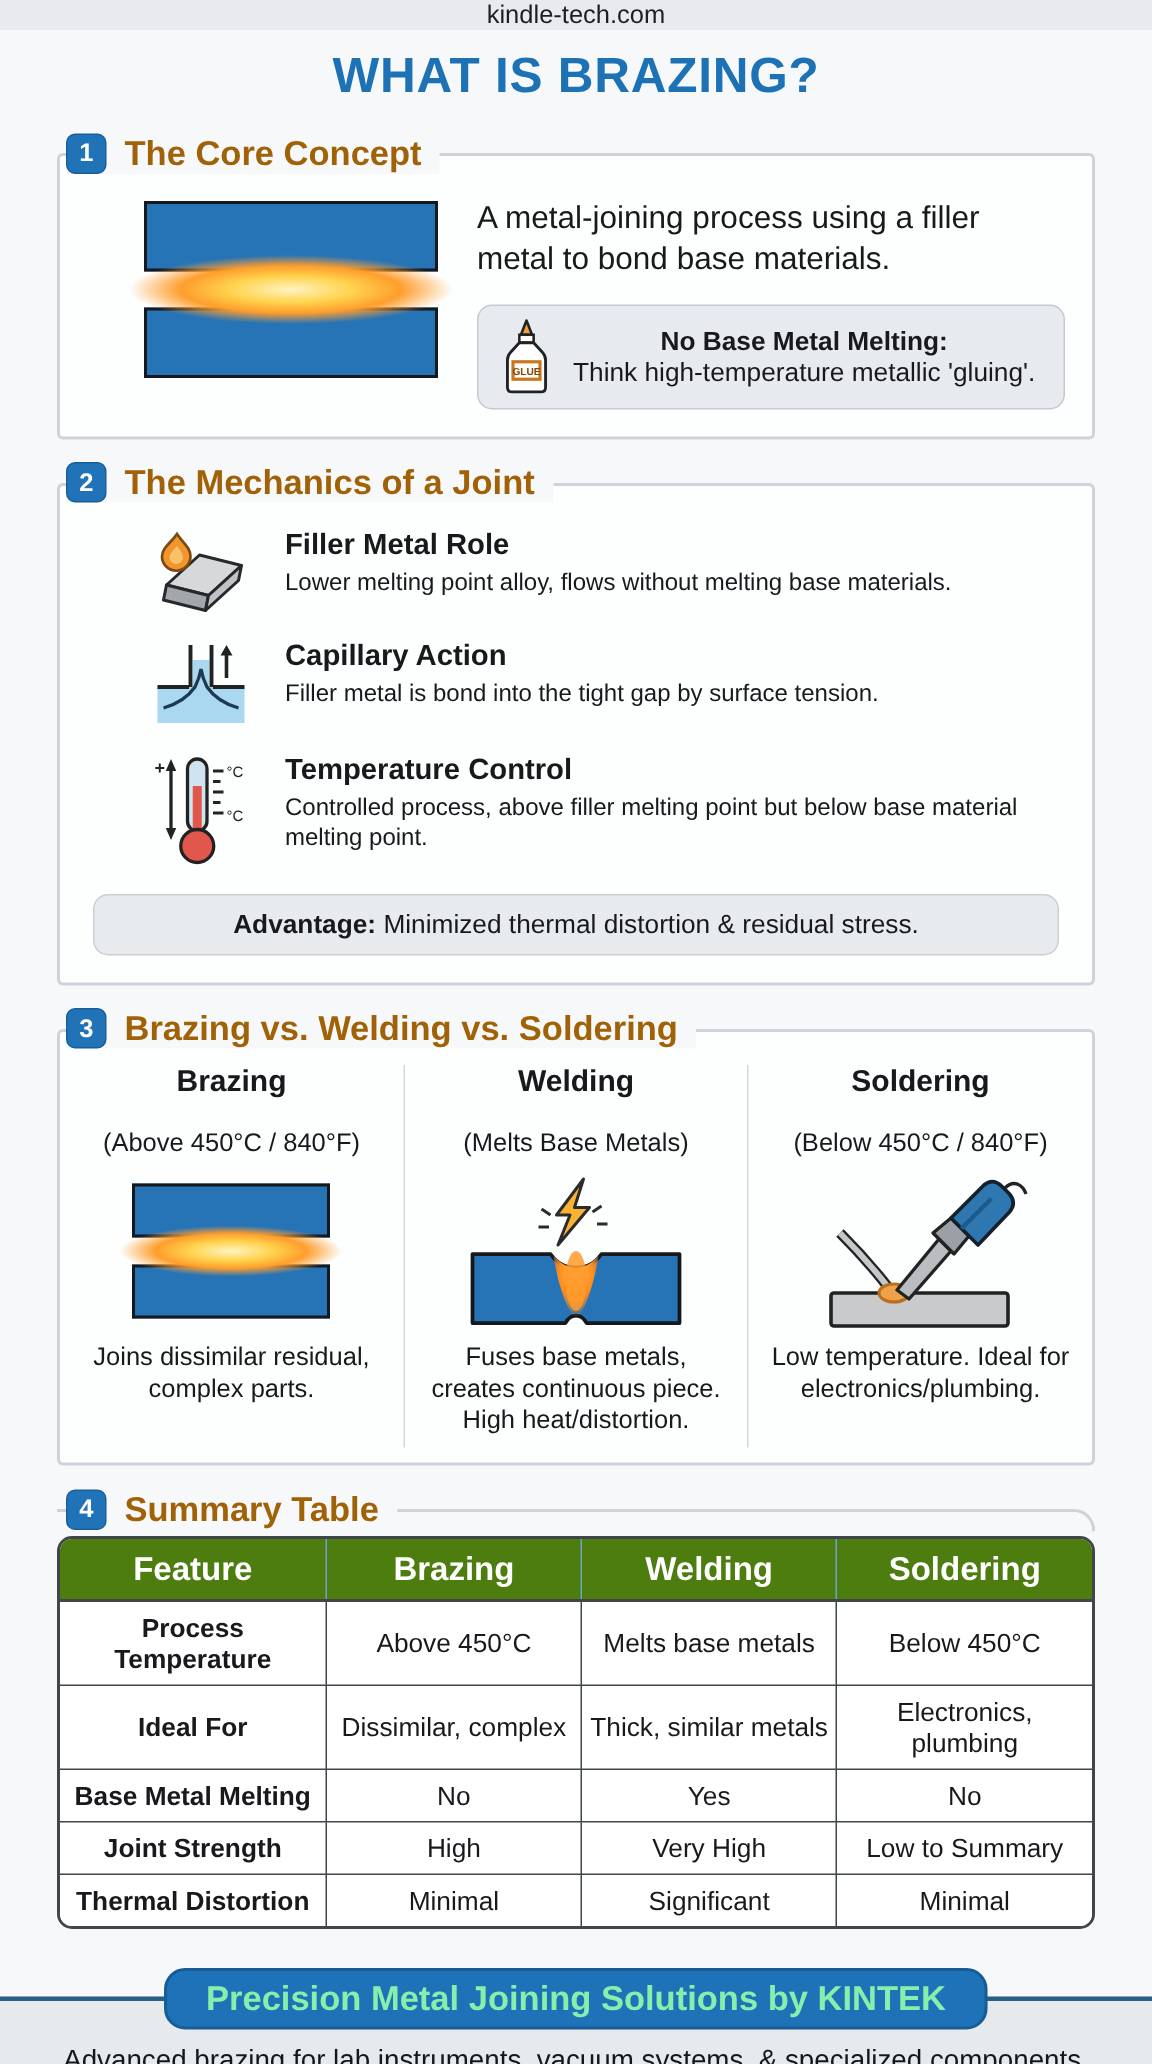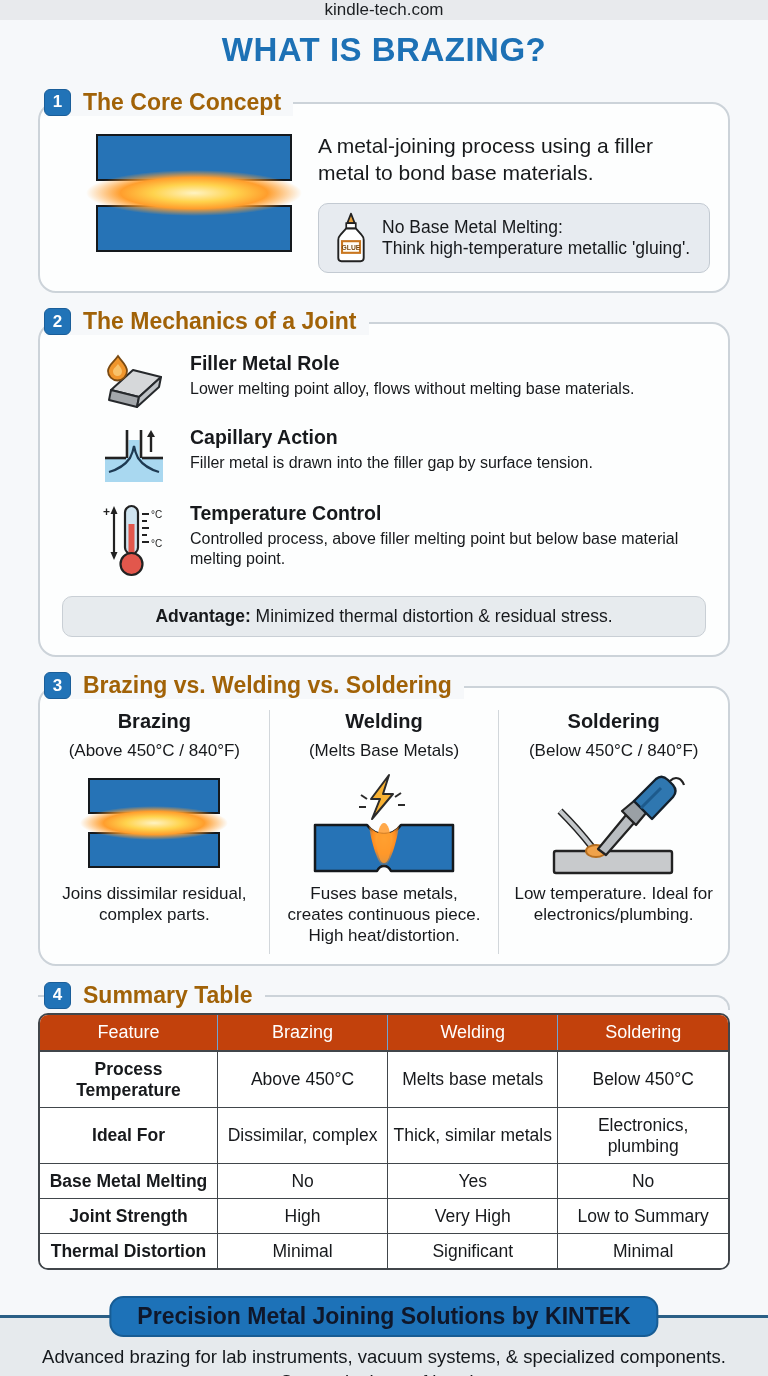--- a/index.html
+++ b/index.html
@@ -22,76 +22,76 @@
   .main-title { text-align:center; color:#1d71b5; font-size:33px; font-weight:800;
                 letter-spacing:.5px; margin:11px 0 4px; }
   
   .section { margin-top:14px; }
   .sec-head { display:flex; align-items:center; margin-left:44px; position:relative; z-index:2; height:30px; }
   .head-label { display:flex; align-items:center; gap:12px; background:#f6f8fa; padding-right:12px; }
   .badge { width:27px; height:27px; background:#2173b7; border:1.5px solid #1a5e99; border-radius:6px;
            color:#fff; font-weight:bold; font-size:17px; display:flex; align-items:center;
            justify-content:center; flex:0 0 auto; }
   .sec-title { font-size:23px; font-weight:bold; color:#a16207; white-space:nowrap; }
-  .card { margin:-15px 38px 0; border:2px solid #ccd3d9; border-radius:18px;
+  .card { margin:-15px 38px 0; border:2px solid #ccd3d9; border-radius:4px;
           background:#fdfefe; position:relative; z-index:1; }
   .flat-line { margin:-15px 38px 0; height:15px; border:2px solid #ccd3d9;
                border-left:none; border-bottom:none; border-top-right-radius:14px; }
   
   .cc-row { display:flex; gap:26px; padding:26px 18px 18px 22px; }
   .braze-illus { position:relative; width:196px; height:118px; margin:4px 0 0 34px; flex:0 0 auto; }
   .braze-illus .blk { position:absolute; left:0; width:100%; height:47px;
                       background:#2673b6; border:2px solid #15191d; }
   .braze-illus .blk.top { top:0; } .braze-illus .blk.bot { bottom:0; }
   .braze-illus .glow { position:absolute; left:-10px; right:-10px; top:36px; height:46px; z-index:2;
      border-radius:50%;
      background:radial-gradient(closest-side, #fff3c2 0%, #ffd34d 38%, #ff9e2d 68%, rgba(255,158,45,0) 100%); }
   .cc-right { flex:1; }
   .cc-desc { font-size:21px; line-height:1.3; color:#17191b; padding-top:2px; }
   .callout { margin-top:16px; display:flex; gap:13px; align-items:center; background:#e7ebf0;
              border:1.5px solid #c3cad2; border-radius:10px; padding:8px 12px 8px 14px; }
-  .callout .t1 { font-weight:normal; font-size:17.5px; }
+  .callout .t1 { font-weight:bold; font-size:17.5px;text-align:center; }
   .callout .t2 { font-size:17.5px; }
   
   .mech { padding:22px 20px 16px 20px; }
   .mech-item { display:flex; gap:18px; padding:6px 4px 10px 36px; }
   .mech-icon { width:76px; flex:0 0 auto; display:flex; justify-content:center; align-items:flex-start; }
   .mech-title { font-size:19.5px; font-weight:bold; }
   .mech-text { font-size:16px; line-height:1.25; margin-top:4px; }
   .advantage { margin:8px 2px 2px; background:#e7ebee; border:1.5px solid #c9cfd5; border-radius:10px;
                text-align:center; padding:9px 24px; font-size:17.5px; }
   .advantage b { font-weight:bold; }
   
   .cols { display:flex; padding:22px 0 10px; }
   .col { flex:1; text-align:center; padding:0 12px 8px; }
   .col + .col { border-left:1.5px solid #d2d7db; }
   .col-name { font-size:20px; font-weight:bold; }
-  .col-sub { font-size:17px; margin-top:8px; }
+  .col-sub { font-size:17px; margin-top:19px; }
   .col-illus { height:108px; display:flex; align-items:center; justify-content:center; margin:8px 0 6px; }
   .col-cap { font-size:17px; line-height:1.25; }
   .braze-illus.small { width:132px; height:90px; margin:0; }
   .braze-illus.small .blk { height:36px; }
   .braze-illus.small .glow { top:28px; height:34px; left:-8px; right:-8px; }
   
   .tbl-wrap { margin:3px 38px 0; border:2px solid #41464b; border-radius:10px; overflow:hidden; background:#fff; }
   table { width:100%; border-collapse:collapse; }
-  th { background:#c2410c; color:#fff; font-size:18px; font-weight:normal; padding:7px 4px;
+  th { background:#4d7c0f; color:#fff; font-size:22px; font-weight:bold; padding:7px 4px;
        border-right:1.5px solid #6fa3d4; border-bottom:2px solid #41464b; }
   th:last-child { border-right:none; }
   td { font-size:17.5px; text-align:center; padding:6.5px 4px;
        border-right:1.5px solid #41464b; border-bottom:1.5px solid #41464b; background:#fff; }
   td:last-child { border-right:none; }
   tr:last-child td { border-bottom:none; }
   td.feat { font-weight:bold; }
   col.c-feat { width:25.8%; } col.c-other { width:24.73%; }
   
   .footer-area { flex:1; position:relative; margin-top:45px; border-top:3px solid #2a5f86;
                  background:#e6eaed; text-align:center; padding-top:27px; }
   .banner { position:absolute; top:-22px; left:50%; transform:translateX(-50%);
-            background:#1d72b8; border:2px solid #175c94; border-radius:14px; color:#0f172a;
+            background:#1d72b8; border:2px solid #175c94; border-radius:14px; color:#86efac;
             font-size:23px; font-weight:bold; padding:5px 26px; white-space:nowrap; }
   .footer-text { font-size:18.5px; line-height:1.35; color:#14181c; padding:0 14px; }
   svg text { font-family:"Liberation Sans", sans-serif; }
 </style>
 </head>
 <body>
 
 <div class="topwave">
 
   <div class="logo-box">
@@ -174,21 +174,21 @@
             <line x1="41" y1="32" x2="62" y2="32" stroke="#222" stroke-width="2.6"></line>
             <line x1="26" y1="4" x2="26" y2="32" stroke="#222" stroke-width="2.6"></line>
             <line x1="40" y1="4" x2="40" y2="32" stroke="#222" stroke-width="2.6"></line>
             <path d="M8,46 Q22,42 29,32 Q32,26 33,20 Q34,26 37,32 Q44,42 58,46" fill="none" stroke="#1e3a52" stroke-width="2.2"></path>
             <line x1="50" y1="26" x2="50" y2="8" stroke="#222" stroke-width="2.4"></line>
             <path d="M50,4 L46,11 L54,11 Z" fill="#222"></path>
           </svg>
         </div>
         <div>
           <div class="mech-title">Capillary Action</div>
-          <div class="mech-text">Filler metal is drawn into the filler gap by surface tension.</div>
+          <div class="mech-text">Filler metal is bond into the tight gap by surface tension.</div>
         </div>
       </div>
 
       <div class="mech-item">
         <div class="mech-icon">
           <svg width="66" height="76" viewBox="0 0 66 76">
             <text x="2" y="14" font-size="12" font-weight="bold" fill="#222">+</text>
             <line x1="13" y1="10" x2="13" y2="52" stroke="#222" stroke-width="2.2"></line>
             <path d="M13,4 L9.5,12 L16.5,12 Z" fill="#222"></path>
             <path d="M13,58 L9.5,50 L16.5,50 Z" fill="#222"></path>

